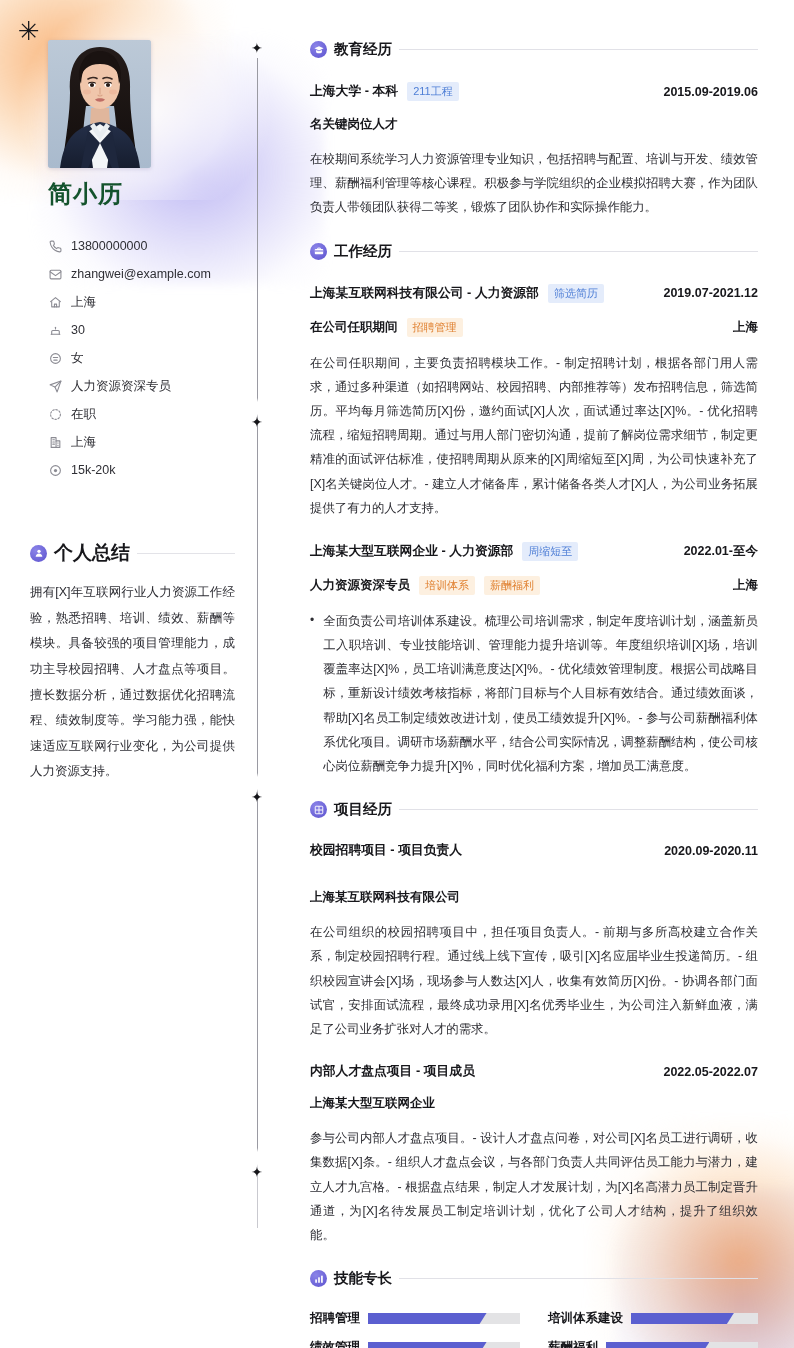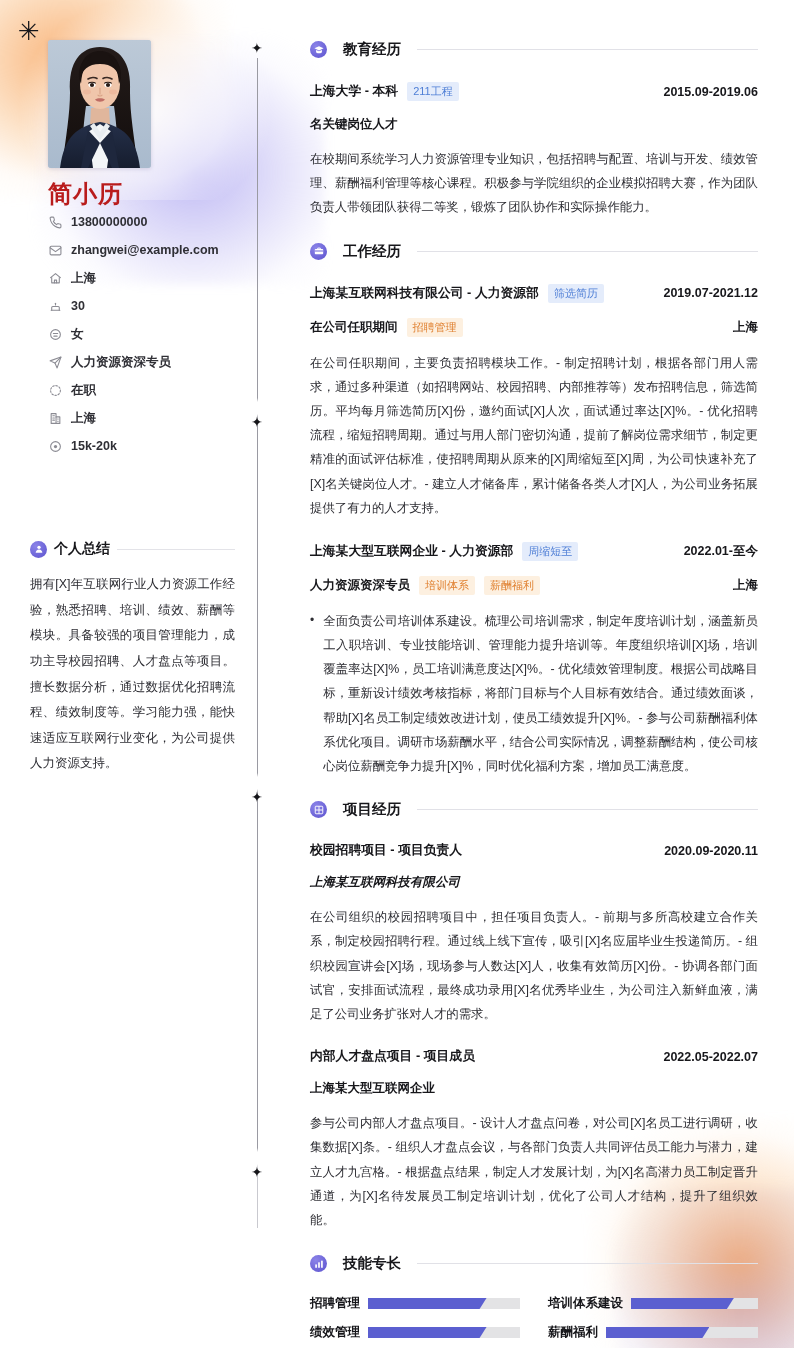--- a/index.html
+++ b/index.html
@@ -68,24 +68,24 @@
   .photo-wrap {
     position: absolute; left: 48px; top: 40px; width: 103px; height: 128px;
     border-radius: 3px; overflow: hidden;
     box-shadow: 0 1px 4px rgba(60,50,110,0.18);
   }
   .photo-bg { position: absolute; inset: 0; background: #b9c6d4; }
   .photo { position: absolute; inset: 0; }
 
   .name {
     position: absolute; left: 48px; top: 178px;
-    font-size: 24px; font-weight: 700; color: #b91c1c; letter-spacing: 1px;
-  }
-
-  .contact-list { position: absolute; left: 48px; top: 208px; width: 200px; font-weight: bold; }
+    font-size: 24px; font-weight: 700; color: #14532d; letter-spacing: 1px;
+  }
+
+  .contact-list { position: absolute; left: 48px; top: 232px; width: 200px; }
   .contact-row {
     display: flex; align-items: center; gap: 9px;
     height: 28px; font-size: 12.5px; color: #2f2f35;
   }
   .contact-row .ic {
     width: 14px; height: 14px; flex: 0 0 14px;
     display: flex; align-items: center; justify-content: center;
     color: #8b8b93;
   }
   .contact-row .ic svg { display: block; }
@@ -94,28 +94,28 @@
   
   .lsec { position: absolute; left: 30px; width: 205px; }
   .lsec-head { display: flex; align-items: center; gap: 7px; margin-bottom: 14px; }
   .badge-ic {
     width: 17px; height: 17px; border-radius: 50%;
     background: radial-gradient(circle at 34% 30%, #8b84e8 0%, #6a61d6 70%, #5b52c9 100%);
     display: flex; align-items: center; justify-content: center;
     color: #fff; flex: 0 0 17px;
   }
   .badge-ic svg { display: block; }
-  .lsec-title { font-size: 14px; font-weight: 700; color: #17171b; white-space: nowrap; }
+  .lsec-title { font-size: 19px; font-weight: 700; color: #17171b; white-space: nowrap; }
   .lsec-rule { flex: 1 1 auto; height: 1px; background: #e3e3e8; }
   .lsec-body { font-size: 12.5px; line-height: 2.05; color: #2d2d33; text-align: justify; }
 
   
   .right-col { position: absolute; left: 310px; top: 0; width: 448px; }
   .rsec { margin-bottom: 0; }
-  .rsec-head { display: flex; align-items: center; gap: 16px; }
+  .rsec-head { display: flex; align-items: center; gap: 7px; }
   .rsec-title { font-size: 14.5px; font-weight: 700; color: #17171b; white-space: nowrap; }
   .rsec-rule { flex: 1 1 auto; height: 1px; background: #e1e1e7; }
 
   .entry { margin-top: 0; }
   .entry-line1 {
     display: flex; align-items: center; gap: 9px;
     font-size: 12.8px; font-weight: 700; color: #17171b;
   }
   .entry-line2 {
     display: flex; align-items: center; gap: 9px;
@@ -438,21 +438,21 @@
         <span class="rsec-title">项目经历</span>
         <span class="rsec-rule"></span>
       </div>
 
       <div class="entry" style="margin-top:23px;">
         <div class="entry-line1">
           <span>校园招聘项目 - 项目负责人</span>
           <span class="spacer"></span>
           <span class="date">2020.09-2020.11</span>
         </div>
-        <div class="entry-line2" style="margin-top:15px;font-style:italic;">
+        <div class="entry-line2" style="margin-top:30px;">
           <span>上海某互联网科技有限公司</span>
         </div>
         <div class="desc" style="margin-top:14px;">在公司组织的校园招聘项目中，担任项目负责人。- 前期与多所高校建立合作关系，制定校园招聘行程。通过线上线下宣传，吸引[X]名应届毕业生投递简历。- 组织校园宣讲会[X]场，现场参与人数达[X]人，收集有效简历[X]份。- 协调各部门面试官，安排面试流程，最终成功录用[X]名优秀毕业生，为公司注入新鲜血液，满足了公司业务扩张对人才的需求。</div>
       </div>
 
       <div class="entry" style="margin-top:22px;">
         <div class="entry-line1">
           <span>内部人才盘点项目 - 项目成员</span>
           <span class="spacer"></span>
           <span class="date">2022.05-2022.07</span>

